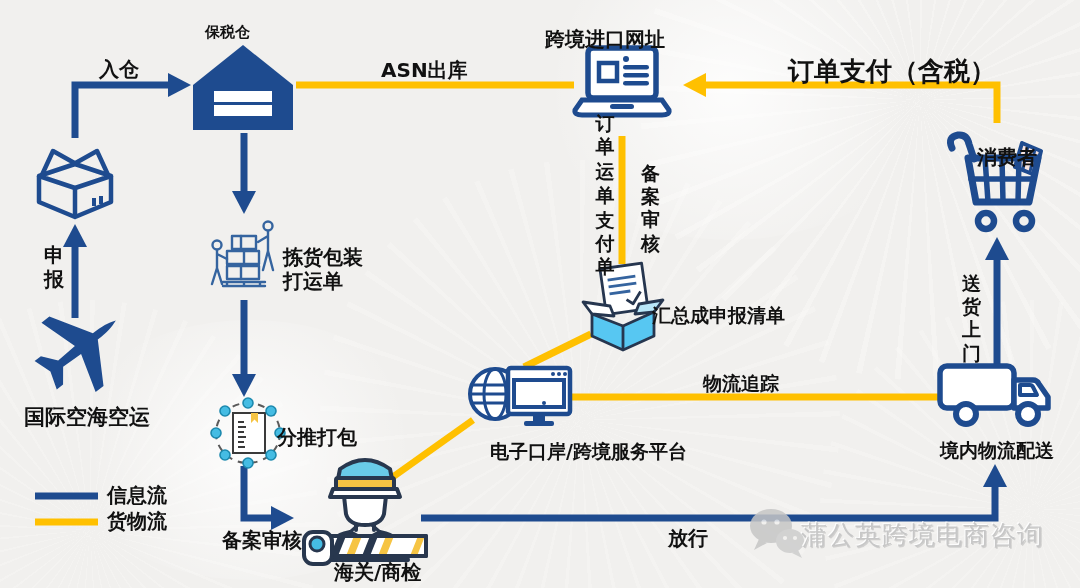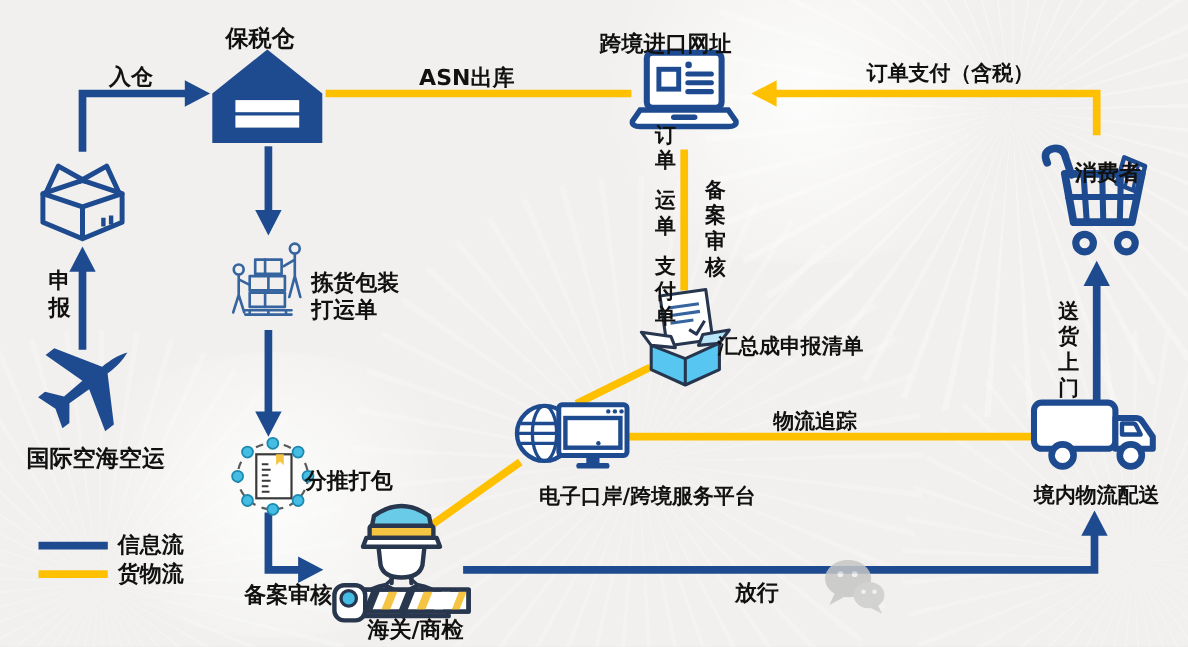--- a/index.html
+++ b/index.html
@@ -7,21 +7,21 @@
     position:relative;width:1080px;height:588px;overflow:hidden;
     background:#f1f0ee;
     font-family:"DejaVu Sans","Liberation Sans",sans-serif;
   }
   .burst{position:absolute;border-radius:50%;opacity:.30;filter:blur(.6px);
     background:repeating-conic-gradient(rgba(255,255,255,.95) 0deg 1.2deg, rgba(255,255,255,0) 1.2deg 8deg);}
   .soft{position:absolute;border-radius:50%;background:radial-gradient(circle,rgba(255,255,255,.85),rgba(255,255,255,0) 70%);}
   .lbl{position:absolute;color:#111;font-weight:bold;font-size:20px;line-height:1.2;white-space:nowrap;}
   .lbl.small{font-size:19px;}
   .vert{white-space:normal;width:1.15em;word-break:break-all;text-align:left;line-height:1.22;}
-  .vgroup{position:absolute;display:flex;flex-direction:column;gap:13px;color:#111;font-weight:bold;font-size:19px;}
+  .vgroup{position:absolute;display:flex;flex-direction:column;gap:2px;color:#111;font-weight:bold;font-size:19px;}
   .vgroup span{width:1.15em;word-break:break-all;text-align:center;line-height:1.22;}
   .icon{position:absolute;}
   #watermark-text{position:absolute;left:801px;top:518px;font-size:26px;font-weight:500;color:#c7c7c7;
     letter-spacing:1px;text-shadow:-1px -1px 0 rgba(255,255,255,.9),1px 1px 0 rgba(150,150,150,.35);white-space:nowrap;}
   svg{display:block;overflow:visible;}
 </style>
 </head>
 <body>
 
 <div id="stage">
@@ -224,25 +224,25 @@
       <path d="M12,34 L7,45 L20,38 Z" fill="#c6c6c6"></path>
       <circle cx="17" cy="17" r="2.6" fill="#f1f0ee"></circle>
         <circle cx="30" cy="17" r="2.6" fill="#f1f0ee"></circle>
       <ellipse cx="43" cy="36" rx="14" ry="12" fill="#cdcdcd"></ellipse>
       <path d="M51,45 L55,53 L45,48 Z" fill="#cdcdcd"></path>
       <circle cx="38" cy="33" r="2.1" fill="#f1f0ee"></circle>
         <circle cx="48" cy="33" r="2.1" fill="#f1f0ee"></circle>
     </svg>
   </div>
 
-  <div class="lbl" style="left:205px;top:23px;font-size:21px;">保税仓</div>
+  <div class="lbl" style="left:205px;top:23px;font-size:15px;">保税仓</div>
   <div class="lbl" style="left:99px;top:57px;">入仓</div>
   <div class="lbl" style="left:381px;top:58px;">ASN出库</div>
   <div class="lbl" style="left:545px;top:27px;">跨境进口网址</div>
-  <div class="lbl" style="left:788px;top:56px;font-size:19px;">订单支付（含税）</div>
+  <div class="lbl" style="left:788px;top:56px;font-size:26px;">订单支付（含税）</div>
   <div class="lbl" style="left:977px;top:129px;margin-top:16px;">消费者</div>
   <div class="lbl vert" style="left:44px;top:243px;">申报</div>
   <div class="lbl" style="left:24px;top:405px;font-size:21px;">国际空海空运</div>
 
   <div class="lbl" style="left:283px;top:245px;width:82px;text-align:left;white-space:normal;">
     <span>拣货包装</span><br>
     <span>打运单</span>
   </div>
 
   <div class="lbl" style="left:277px;top:425px;">分推打包</div>
@@ -259,13 +259,14 @@
   <div class="lbl small" style="left:652px;top:304px;">汇总成申报清单</div>
   <div class="lbl small" style="left:490px;top:440px;">电子口岸/跨境服务平台</div>
   <div class="lbl small" style="left:703px;top:372px;">物流追踪</div>
   <div class="lbl vert small" style="left:962px;top:272px;">送货上门</div>
   <div class="lbl small" style="left:940px;top:439px;">境内物流配送</div>
   <div class="lbl" style="left:668px;top:526px;">放行</div>
 
   <div class="lbl" style="left:107px;top:483px;">信息流</div>
   <div class="lbl" style="left:107px;top:509px;">货物流</div>
 
+  <div id="watermark-text">蒲公英跨境电商咨询</div>
 </div>
 
 </body></html>

